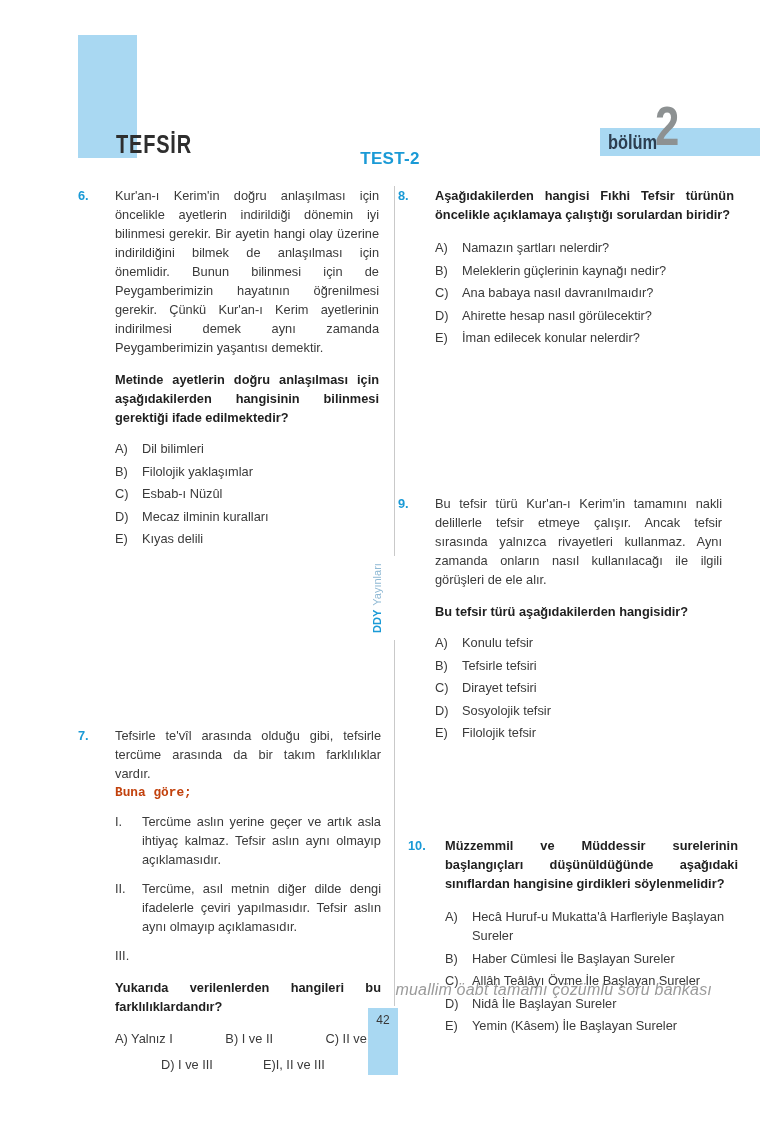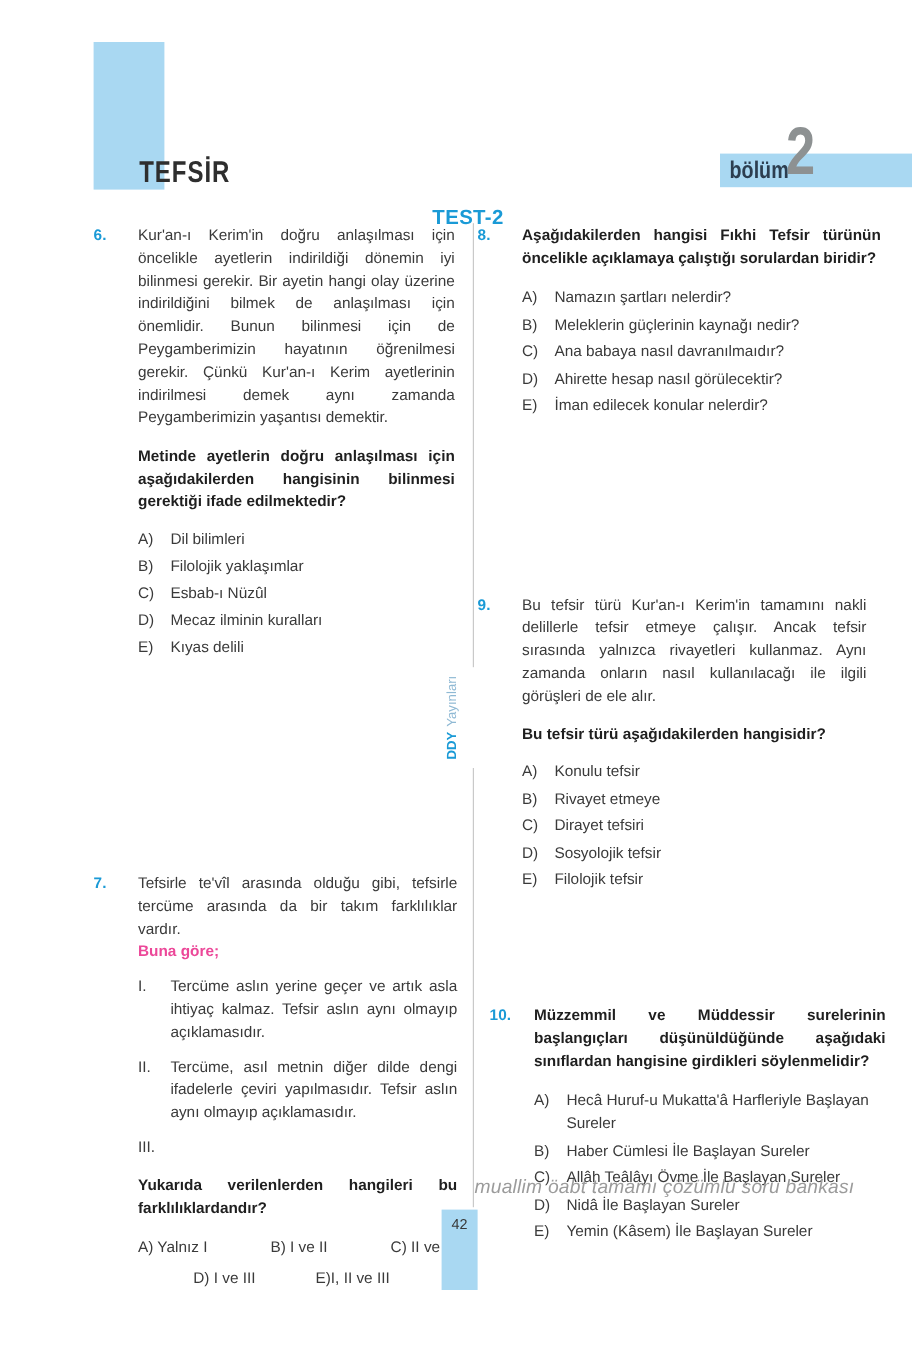--- a/index.html
+++ b/index.html
@@ -18,39 +18,39 @@
   .chapter-bar { position:absolute; left:600px; top:128px; width:160px; height:28px; background:#a9d8f2; }
   .chapter-label {
     position:absolute; left:608px; top:131px; font-size:20px; font-weight:700; color:#2c3e50;
     transform:scaleX(0.82); transform-origin:left center; white-space:nowrap;
   }
   .chapter-num {
     position:absolute; left:655px; top:98px; font-size:56px; font-weight:700; color:#8d9192;
     transform:scaleX(0.78); transform-origin:left center; line-height:1;
   }
   .test-title {
-    position:absolute; left:320px; top:172px; width:140px; text-align:center;
+    position:absolute; left:320px; top:149px; width:140px; text-align:center;
     font-size:17px; font-weight:700; color:#1a9ad6; letter-spacing:0.3px;
   }
   
   .divider { position:absolute; left:394px; top:186px; height:820px; width:0; border-left:1px solid #c9c9c9; }
   .pub {
     position:absolute; left:335px; top:553px; width:84px; height:90px;
     display:flex; align-items:center; justify-content:center; background:#ffffff;
     transform:rotate(-90deg); font-size:11px; white-space:nowrap;
   }
   .pub .brand { font-weight:700; color:#1a9ad6; margin-right:4px; }
   .pub .pname { color:#8fb9d4; }
   
   .question { position:absolute; display:flex; font-size:12.8px; line-height:19px; }
   .qnum { width:37px; flex-shrink:0; font-weight:700; color:#1a9ad6; }
   .qbody { flex:1; }
   .qbody p.para { text-align:justify; color:#3a3a3a; }
   .stem { font-weight:700; color:#1f1f1f; text-align:justify; margin-top:13px; }
-  .lead { font-weight:700; color:#ec4899; }
+  .lead { font-weight:700; color:#c2410c;font-family:Liberation Mono, monospace; }
   .options { margin-top:12px; }
   .opt { display:flex; margin-bottom:3.5px; }
   .opt .letter { width:27px; flex-shrink:0; }
   .opt .otext { flex:1; }
   .ritems { margin-top:10px; }
   .ritem { display:flex; margin-bottom:10px; }
   .ritem .rnum { width:27px; flex-shrink:0; }
   .ritem .rtext { flex:1; text-align:justify; }
   .optrow1 { display:flex; justify-content:space-between; margin-top:13px;text-align:center; }
   .optrow2 { display:flex; margin-top:7px; margin-left:46px; }
@@ -181,21 +181,21 @@
     <div class="qbody">
       <p class="para">Bu tefsir türü Kur'an-ı Kerim'in tamamını nakli delillerle tefsir etmeye çalışır. Ancak tefsir sırasında yalnızca rivayetleri kullanmaz. Aynı zamanda onların nasıl kullanılacağı ile ilgili görüşleri de ele alır.</p>
       <p class="stem">Bu tefsir türü aşağıdakilerden hangisidir?</p>
       <div class="options">
         <div class="opt">
             <span class="letter">A)</span>
             <span class="otext">Konulu tefsir</span>
           </div>
         <div class="opt">
             <span class="letter">B)</span>
-            <span class="otext">Rivayet etmeye</span>
+            <span class="otext">Tefsirle tefsiri</span>
           </div>
         <div class="opt">
             <span class="letter">C)</span>
             <span class="otext">Dirayet tefsiri</span>
           </div>
         <div class="opt">
             <span class="letter">D)</span>
             <span class="otext">Sosyolojik tefsir</span>
           </div>
         <div class="opt">

